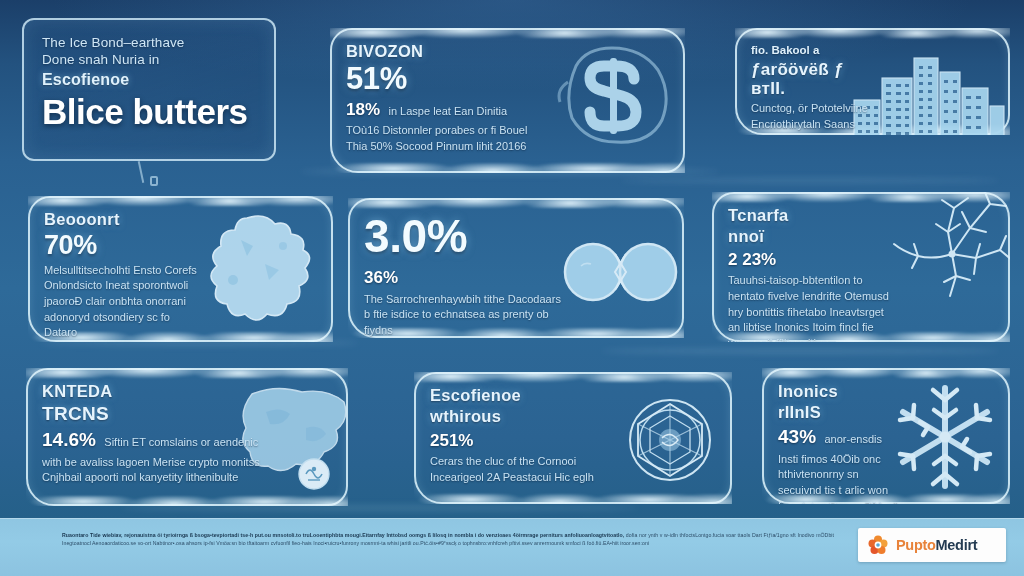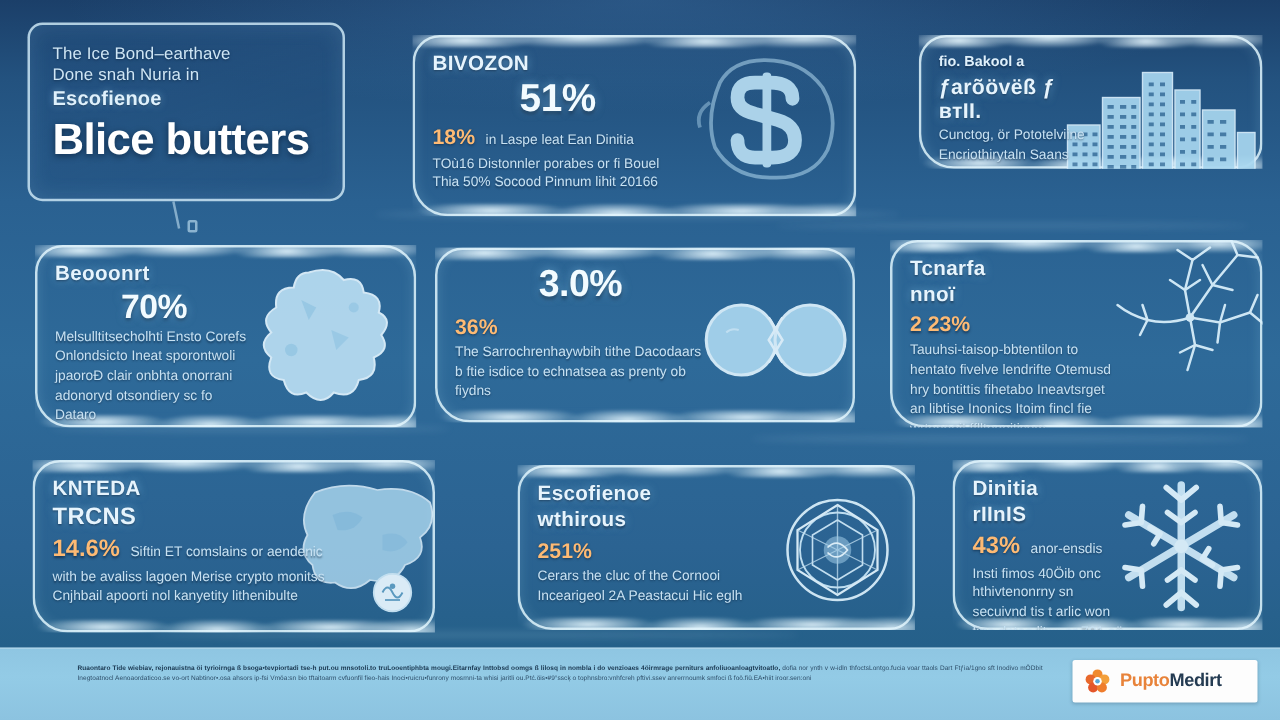--- a/index.html
+++ b/index.html
@@ -93,24 +93,23 @@
   .p-head{
     font-size:16.5px; font-weight:700; color:#e6f4fd; line-height:1.12;
     letter-spacing:.3px;
     text-shadow:0 0 7px rgba(140,205,245,.55), 0 1px 2px rgba(8,28,52,.75);
     margin-bottom:3px;
   }
   .p-stat-xl{
     font-size:31px; font-weight:700; color:#f2fbff; line-height:1.05;
     letter-spacing:-.4px;
     text-shadow:0 0 8px rgba(150,212,248,.5), 0 2px 3px rgba(8,26,48,.6);
-    text-align:center;
   }
   .p-stat{
-    font-size:17px; font-weight:700; color:#fdba74; line-height:1.2;
+    font-size:17px; font-weight:700; color:#ffffff; line-height:1.2;
     text-shadow:0 1px 2px rgba(8,26,48,.6);
     display:inline;
   }
   .p-text{
     font-size:11px; line-height:1.42; color:#c8e2f3; font-weight:400;
     text-shadow:0 1px 1.5px rgba(8,28,52,.5);
     margin-top:3px;
   }
   .p-text.inline{ display:inline; margin-left:4px; }
 
@@ -307,21 +306,21 @@
   <div class="frost-border"></div>
   <div class="panel-art" style="right:6px;top:38px;width:115px;height:72px;">
     <svg viewBox="0 0 115 72" width="115" height="72">
       <circle cx="30" cy="36" r="28" fill="#a9d6ef" stroke="#ddf1fc" stroke-width="2.5"></circle>
       <circle cx="85" cy="36" r="28" fill="#a9d6ef" stroke="#ddf1fc" stroke-width="2.5"></circle>
       <path d="M52 18 L63 36 L52 54 M63 18 L52 36 L63 54" fill="none" stroke="#e6f6ff" stroke-width="2"></path>
       <path d="M18 30 Q22 26 28 28" fill="none" stroke="#d6eefb" stroke-width="1.6" opacity=".8"></path>
     </svg>
   </div>
   <div class="panel-body" style="max-width:66%;">
-    <div class="p-stat-xl" style="font-size:30px;">3.0%</div>
+    <div class="p-stat-xl" style="font-size:46px;">3.0%</div>
     <div class="p-stat" style="display:block;margin-top:8px;">36%</div>
     <div class="p-text">The Sarrochrenhaywbih tithe Dacodaars b ftie isdice to echnatsea as prenty ob fiydns</div>
   </div>
 </div>
 
 <div class="panel" style="left:712px;top:192px;width:298px;height:150px;">
   <div class="frost-border"></div>
   <div class="panel-art" style="right:-4px;top:-8px;width:130px;height:120px;">
     <svg viewBox="0 0 130 120" width="130" height="120">
       <g fill="none" stroke="#dcf1fc" stroke-width="2" stroke-linecap="round">
@@ -417,21 +416,21 @@
         <path d="M91 78 L104 76 M91 78 L90 91"></path>
         <path d="M91 40 L104 42 M91 40 L90 27"></path>
         <path d="M27 78 L14 76 M27 78 L28 91"></path>
         <path d="M42 49 L34 44 M42 49 L37 57"></path>
         <path d="M76 69 L84 74 M76 69 L81 61"></path>
       </g>
       <circle cx="59" cy="59" r="5.5" fill="#e3f5fe"></circle>
     </svg>
   </div>
   <div class="panel-body" style="max-width:58%;">
-    <div class="p-head">Dinitia</div>
+    <div class="p-head">Inonics</div>
     <div class="p-head">rІІnІЅ</div>
     <div style="margin-top:4px;">
       <span class="p-stat" style="font-size:19px;">43%</span>
       <span class="p-text inline">anor-ensdis</span>
     </div>
     <div class="p-text">Insti fimos 40Öib onc hthivtenonrny sn secuivnd tis t arlic won fino dntee litse or 701 eö.</div>
   </div>
 </div>
 
 <div id="footer">

